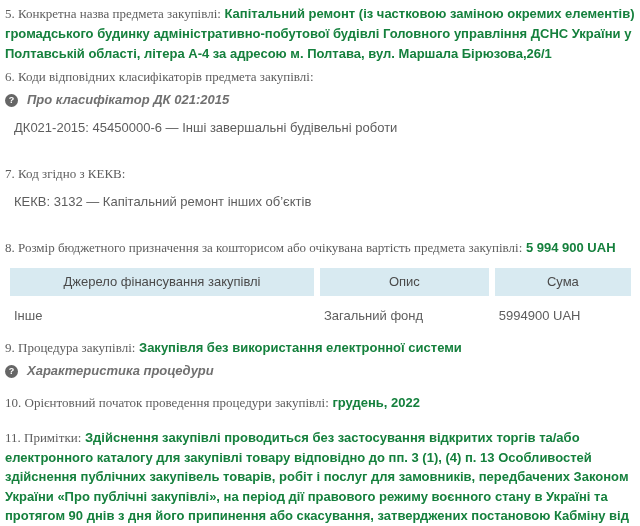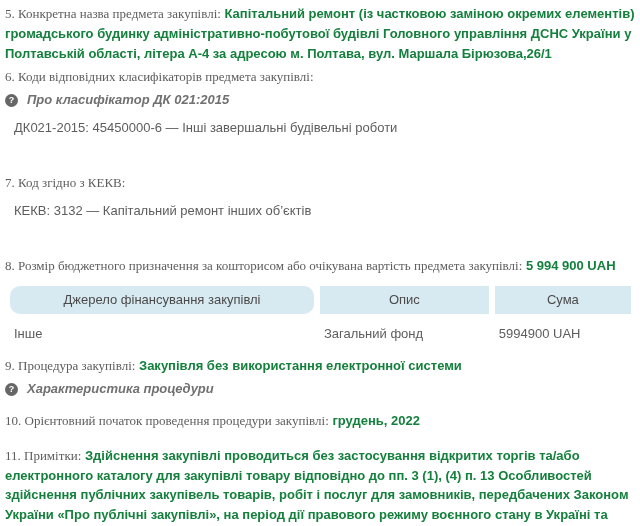--- a/index.html
+++ b/index.html
@@ -10,36 +10,36 @@
     padding: 4px 0 0 5px; box-sizing: border-box;
   }
   .section { margin: 0; width: 632px; }
   .section .lbl { color: #5d5d5d; font-weight: normal; font-family: Liberation Serif, serif; }
   .section .val { color: #15803d; font-weight: bold; }
   .mt3  { margin-top: 3px; }
   .mt8  { margin-top: 8px; }
   .mt12 { margin-top: 12px; }
   .mt15 { margin-top: 15px; }
   .mt17 { }
-  .mt22 { margin-top: 35px; }
+  .mt22 { margin-top: 26px; }
   .code-line { padding-left: 9px; color: #5d5d5d; }
   .help-row {
     display: flex; align-items: center; gap: 9px;
     color: #707070; font-style: italic; font-weight: bold;
     cursor: pointer; width: fit-content;
   }
   .help-icon {
     width: 13px; height: 13px; border-radius: 50%;
     background: #666666; color: #ffffff;
     font: normal bold 9px/13px "Liberation Sans", sans-serif;
     text-align: center; flex: 0 0 13px; font-style: normal;
   }
   .fin-table { margin: 10px 0 0 5px; width: 621px; }
   .fin-row { display: flex; gap: 6px; }
-  .fin-cell-1 { width: 308px; border-radius: 10px; }
+  .fin-cell-1 { width: 308px; }
   .fin-cell-2 { width: 171px; }
   .fin-cell-3 { width: 138px; }
   .fin-head .fin-cell-1, .fin-head .fin-cell-2, .fin-head .fin-cell-3 {
     background: #d8eaf1; color: #4a4a4a; text-align: center;
     padding: 4px 2px; box-sizing: border-box;
   }
   .fin-body { padding: 10px 0 12px 0; justify-content: center; }
   .fin-body .fin-cell-1, .fin-body .fin-cell-2, .fin-body .fin-cell-3 {
     padding-left: 4px; box-sizing: border-box; color: #5d5d5d;
   }

